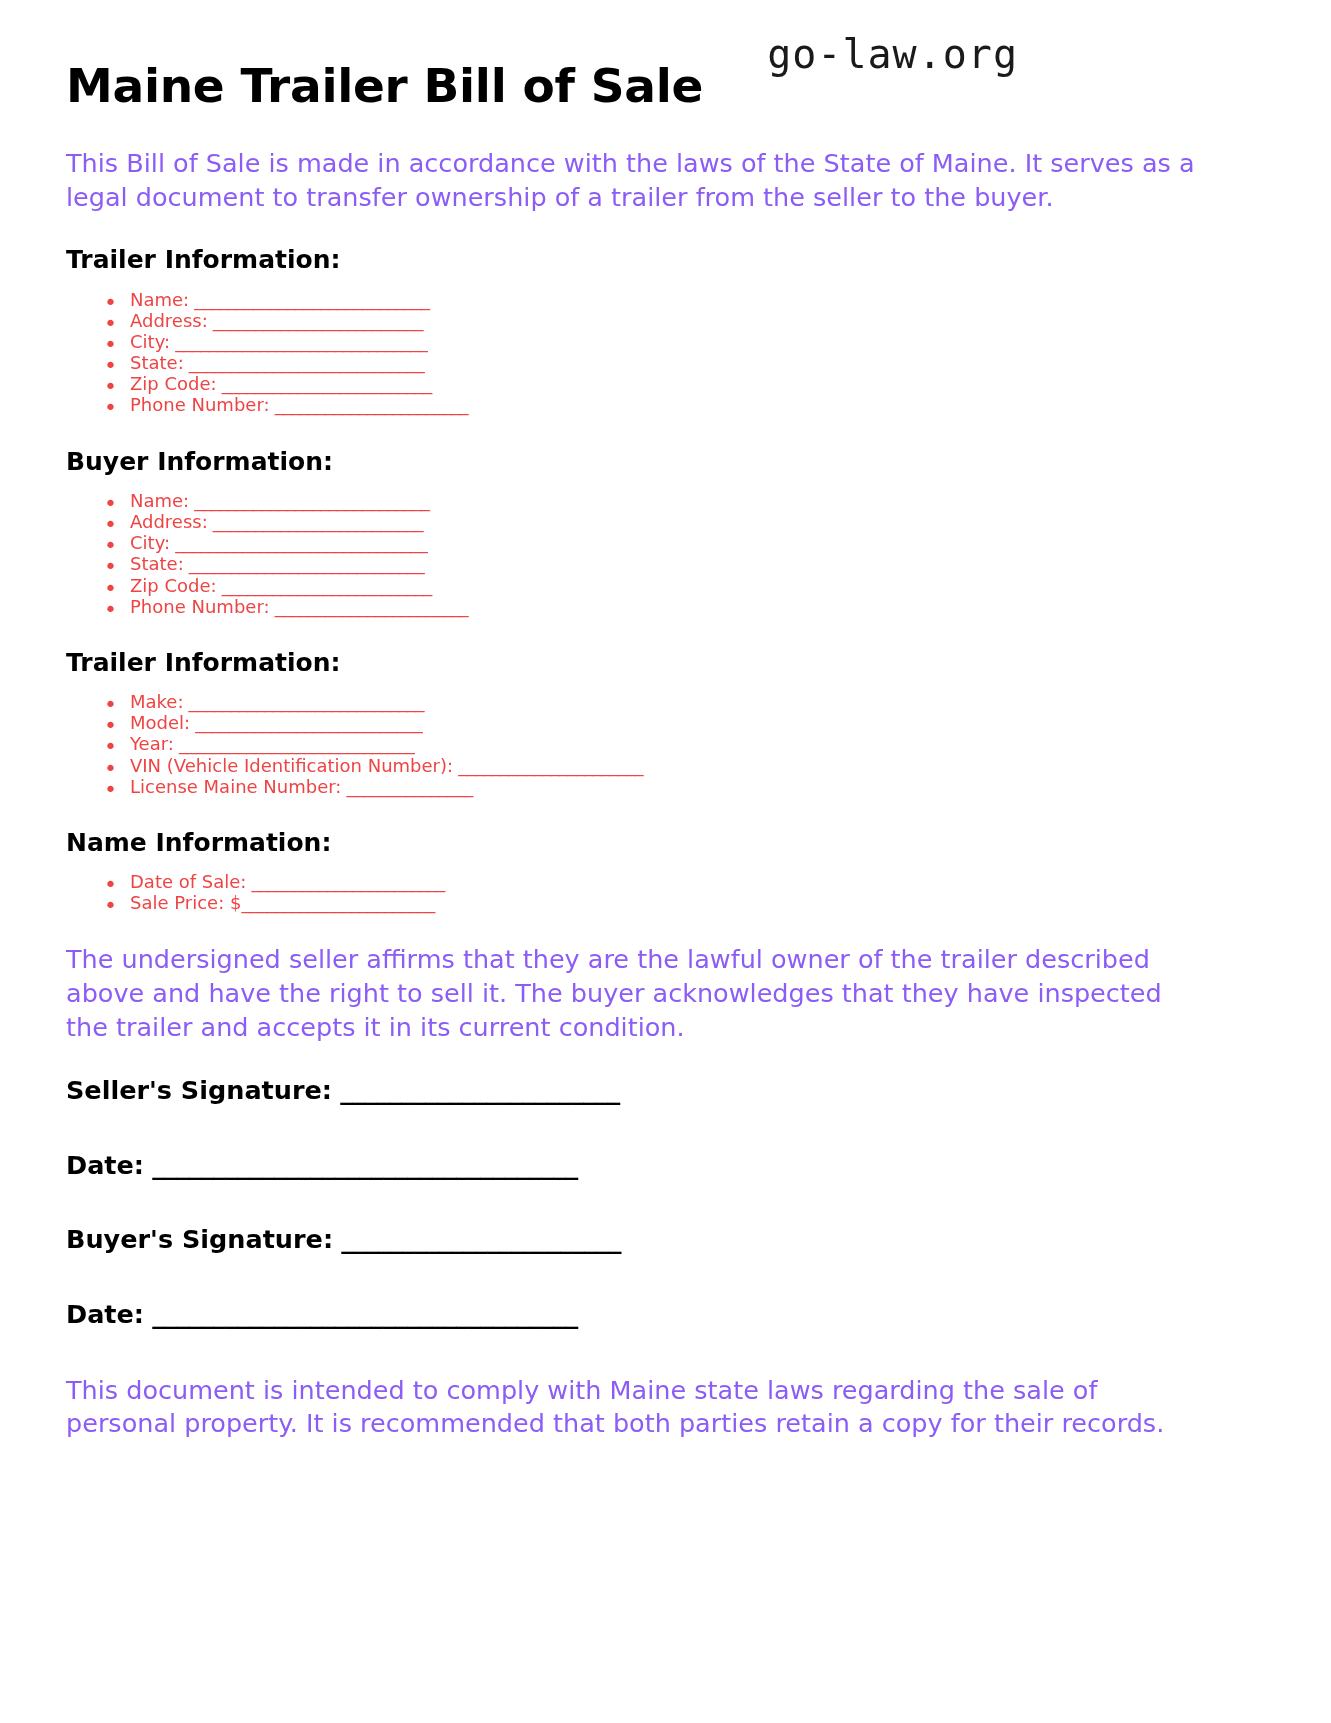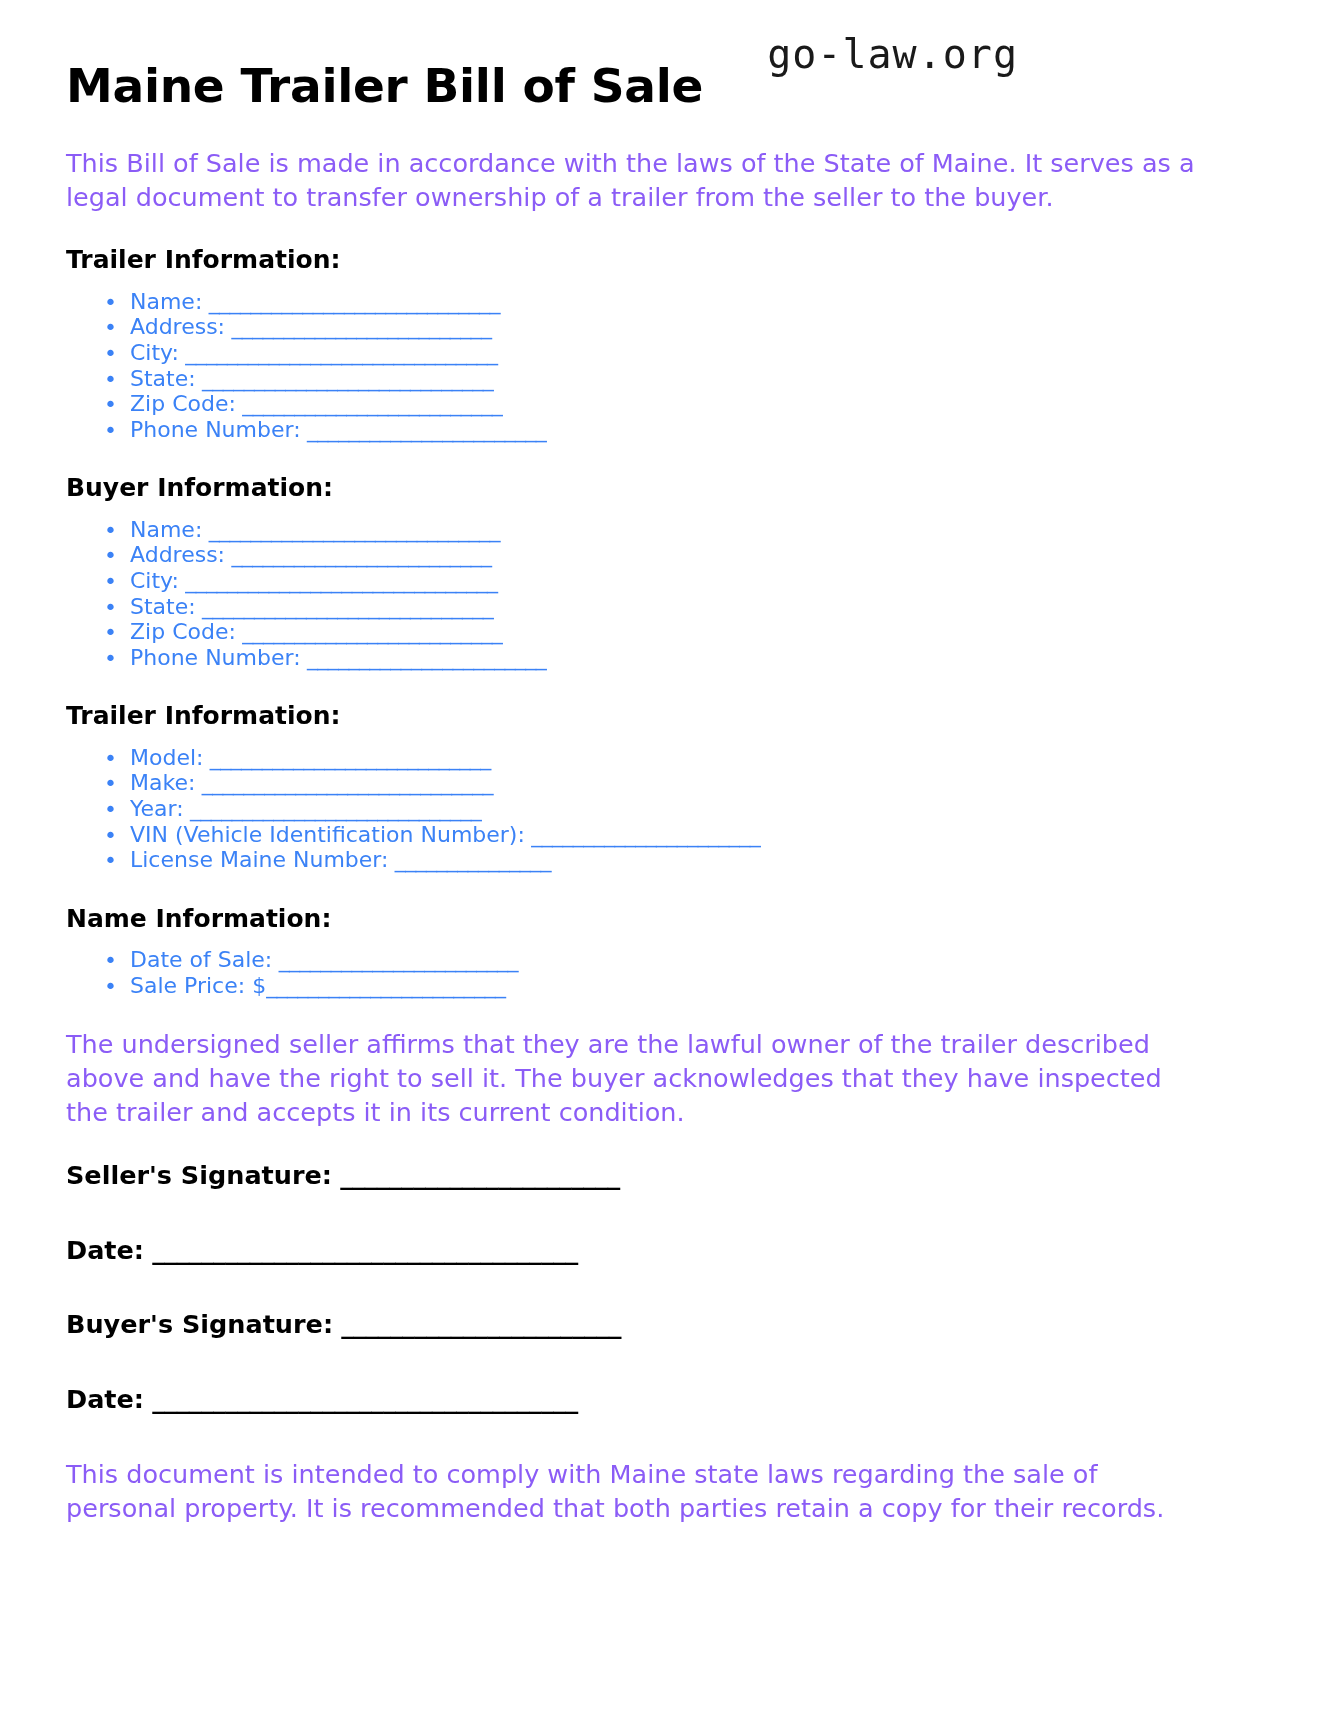--- a/index.html
+++ b/index.html
@@ -62,26 +62,26 @@
     line-height: 1.25;
     color: #000;
   }
   ul.fields {
     list-style: none;
     margin: 0 0 30px 0;
     padding: 0 0 0 38px;
   }
   ul.fields li {
     position: relative;
-    font-size: 22px;
+    font-size: 18px;
     line-height: 1.12;
     padding: 0 0 0 26px;
     margin: 0 0 1px 0;
     white-space: nowrap;
-    color: #3b82f6;
+    color: #ef4444;
   }
   ul.fields li::before {
     content: "\2022";
     position: absolute;
     left: 0;
     top: -1px;
     font-size: 22px;
     line-height: 1.25;
   }
   .blank {
@@ -130,22 +130,22 @@
       <li><span>Name:</span><span class="blank"> ____________________________</span></li>
       <li><span>Address:</span><span class="blank"> _________________________</span></li>
       <li><span>City:</span><span class="blank"> ______________________________</span></li>
       <li><span>State:</span><span class="blank"> ____________________________</span></li>
       <li><span>Zip Code:</span><span class="blank"> _________________________</span></li>
       <li><span>Phone Number:</span><span class="blank"> _______________________</span></li>
     </ul>
 
     <h2 class="section-head">Trailer Information:</h2>
     <ul class="fields">
+      <li><span>Make:</span><span class="blank"> ____________________________</span></li>
       <li><span>Model:</span><span class="blank"> ___________________________</span></li>
-      <li><span>Make:</span><span class="blank"> ____________________________</span></li>
       <li><span>Year:</span><span class="blank"> ____________________________</span></li>
       <li><span>VIN (Vehicle Identification Number):</span><span class="blank"> ______________________</span></li>
       <li><span>License Maine Number:</span><span class="blank"> _______________</span></li>
     </ul>
 
     <h2 class="section-head">Name Information:</h2>
     <ul class="fields">
       <li><span>Date of Sale:</span><span class="blank"> _______________________</span></li>
       <li><span>Sale Price: $</span><span class="blank">_______________________</span></li>
     </ul>

